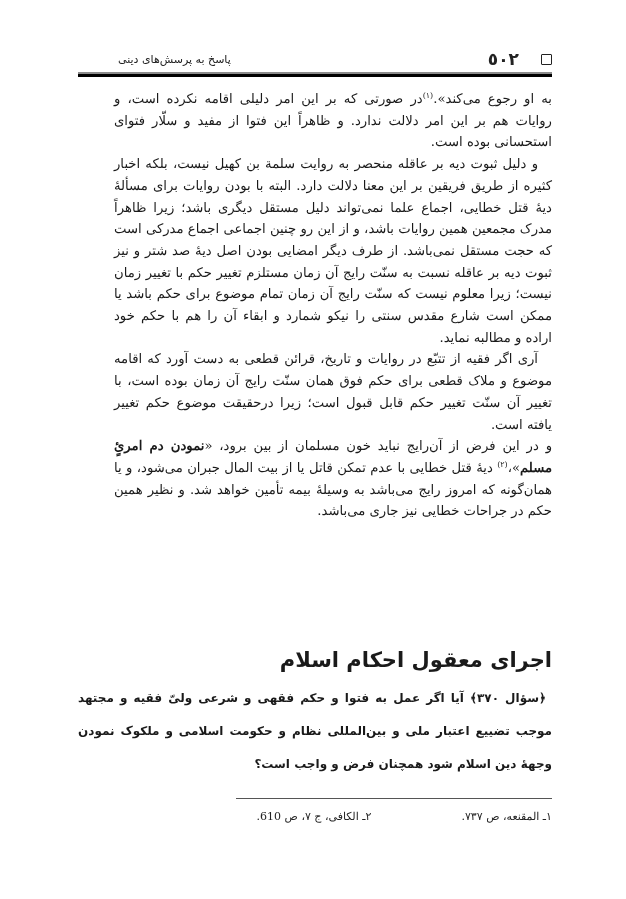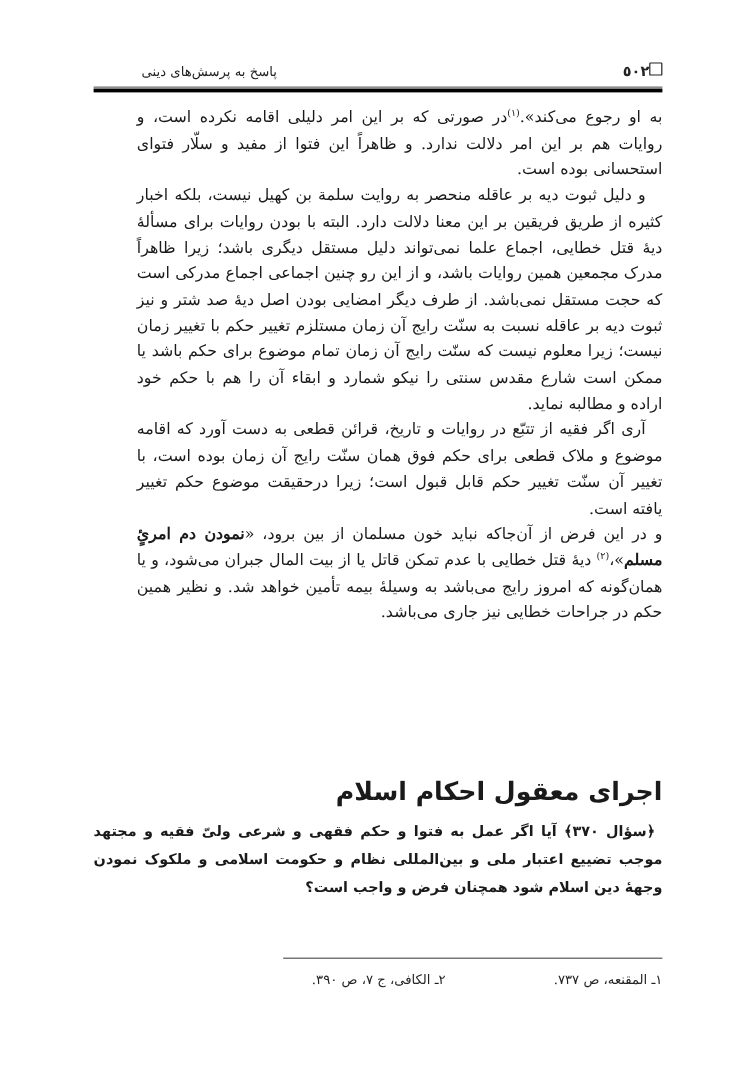--- a/index.html
+++ b/index.html
@@ -31,22 +31,23 @@
       right: 0;
       height: 22px;
       display: flex;
       justify-content: space-between;
       align-items: center;
       font-size: 11px;
       color: #222;
     }
     .page-number-group {
       display: flex;
-      gap: 0;
-      font-size: 12px;
+      align-items: center;
+      gap: 22px;
+      font-size: 17px;
       font-weight: bold;
     }
     .page-box {
       width: 9px;
       height: 9px;
       border: 1.5px solid #222;
       border-radius: 1px;
       display: inline-block;
     }
     .book-title {
@@ -105,21 +106,21 @@
       font-size: 21px;
     }
     .question {
       position: absolute;
       top: 682px;
       left: 0;
       right: 0;
       font-family: "DejaVu Sans", sans-serif;
       font-weight: bold;
       font-size: 12px;
-      line-height: 23px;
+      line-height: 33px;
       text-align: justify;
       text-align-last: right;
       text-indent: 6px;
     }
     .question-label {
       font-weight: bold;
     }
     .footnote-rule {
       position: absolute;
       top: 798px;
@@ -156,31 +157,31 @@
   <div class="head-rule-thin"></div>
   <div class="head-rule-thick"></div>
 
   <div class="body">
     <p>
       <span>به او رجوع می‌کند».</span><sup class="fn">(١)</sup><span>در صورتی که بر این امر دلیلی اقامه نکرده است، و روایات هم بر این امر دلالت ندارد. و ظاهراً این فتوا از مفید و سلّار فتوای استحسانی بوده است.</span>
     </p>
     <p class="indent">و دلیل ثبوت دیه بر عاقله منحصر به روایت سلمة بن کهیل نیست، بلکه اخبار کثیره از طریق فریقین بر این معنا دلالت دارد. البته با بودن روایات برای مسألهٔ دیهٔ قتل خطایی، اجماع علما نمی‌تواند دلیل مستقل دیگری باشد؛ زیرا ظاهراً مدرک مجمعین همین روایات باشد، و از این رو چنین اجماعی اجماع مدرکی است که حجت مستقل نمی‌باشد. از طرف دیگر امضایی بودن اصل دیهٔ صد شتر و نیز ثبوت دیه بر عاقله نسبت به سنّت رایج آن زمان مستلزم تغییر حکم با تغییر زمان نیست؛ زیرا معلوم نیست که سنّت رایج آن زمان تمام موضوع برای حکم باشد یا ممکن است شارع مقدس سنتی را نیکو شمارد و ابقاء آن را هم با حکم خود اراده و مطالبه نماید.</p>
     <p class="indent">آری اگر فقیه از تتبّع در روایات و تاریخ، قرائن قطعی به دست آورد که اقامه موضوع و ملاک قطعی برای حکم فوق همان سنّت رایج آن زمان بوده است، با تغییر آن سنّت تغییر حکم قابل قبول است؛ زیرا درحقیقت موضوع حکم تغییر یافته است.</p>
     <p>
-      <span>و در این فرض از آن‌جاکه نباید خون مسلمان از بین برود، «</span><span class="bold-quote">نمودن دم امرئٍ مسلم</span><span>»،</span><sup class="fn">(٢)</sup>
+      <span>و در این فرض از آن‌رایج نباید خون مسلمان از بین برود، «</span><span class="bold-quote">نمودن دم امرئٍ مسلم</span><span>»،</span><sup class="fn">(٢)</sup>
       <span>دیهٔ قتل خطایی با عدم تمکن قاتل یا از بیت المال جبران می‌شود، و یا همان‌گونه که امروز رایج می‌باشد به وسیلهٔ بیمه تأمین خواهد شد. و نظیر همین حکم در جراحات خطایی نیز جاری می‌باشد.</span>
     </p>
   </div>
 
   <div class="section-heading">اجرای معقول احکام اسلام</div>
 
   <div class="question">
     <span class="question-label">﴿سؤال ٣٧٠﴾</span>
     <span>آیا اگر عمل به فتوا و حکم فقهی و شرعی ولیّ فقیه و مجتهد موجب تضییع اعتبار ملی و بین‌المللی نظام و حکومت اسلامی و ملکوک نمودن وجههٔ دین اسلام شود همچنان فرض و واجب است؟</span>
   </div>
 
   <div class="footnote-rule"></div>
   <div class="footnotes">
     <span>١ـ المقنعه، ص ٧٣٧.</span>
-    <span>٢ـ الکافی، ج ٧، ص ٣٩٠.</span>
+    <span>٢ـ الکافی، ج ٧، ص 610.</span>
   </div>
 
 </div>
 
 </body></html>

